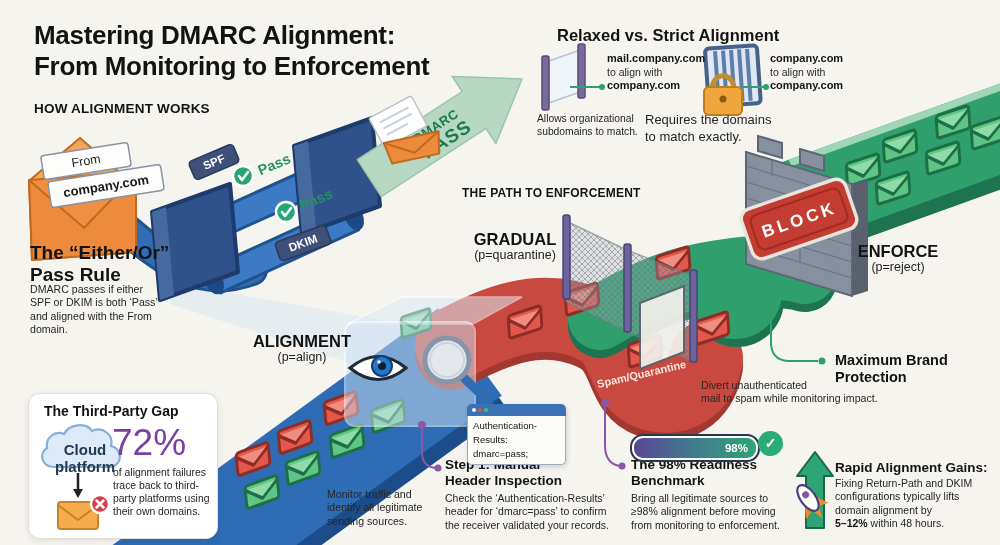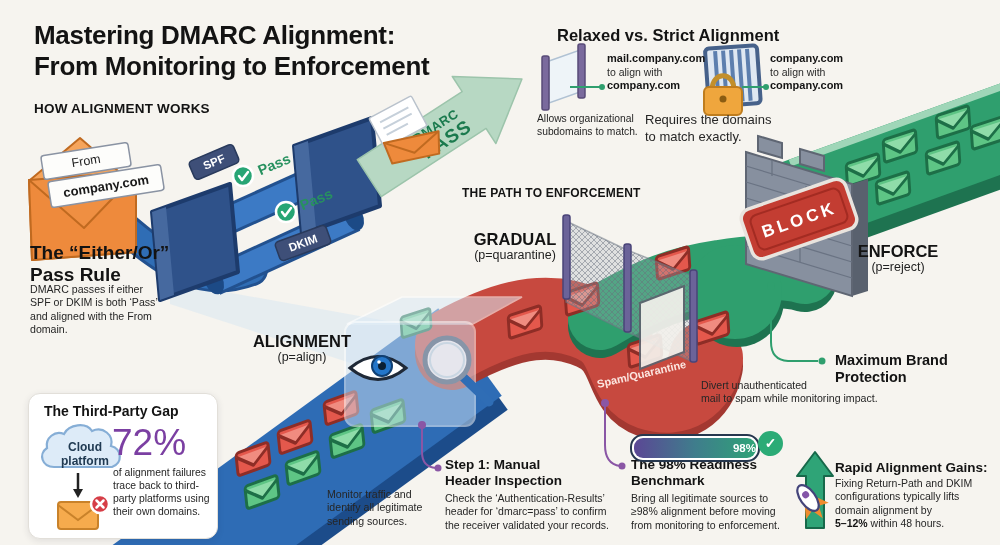--- a/index.html
+++ b/index.html
@@ -37,33 +37,33 @@
   #bench-b{left:631px;top:492px;font-size:10.5px}
   #gains-h{left:835px;top:459px;font-size:13.5px}
   #gains-b{left:835px;top:477px;font-size:10.5px}
   #gains-b b{color:#131313}
   
   #tp-card{position:absolute;left:28px;top:393px;width:188px;height:144px;background:#fff;
            border:1.5px solid #e2dfd9;border-radius:12px;box-shadow:0 2px 7px rgba(40,40,60,.10)}
   #tp-h{left:44px;top:403px;font-size:14px}
   #tp-stat{left:112px;top:424px;font-size:37px;font-weight:400;color:#7b3fa2;line-height:1}
   #tp-b{left:113px;top:467px;font-size:10.4px;line-height:1.24}
-  #cloud-label{left:52px;top:441px;width:66px;text-align:center;font-size:12px;line-height:1.15;color:#203a52;font-weight:700}
+  #cloud-label{left:52px;top:441px;width:66px;text-align:center;font-size:15px;line-height:1.15;color:#203a52;font-weight:700}
   #tp-icons{position:absolute;left:32px;top:421px;width:110px;height:114px}
   
   #auth-win{position:absolute;left:467px;top:404px;width:99px;box-shadow:1px 2px 5px rgba(30,40,60,.18);border-radius:5px}
   #auth-head{height:12px;background:#3a72b5;border-radius:5px 5px 0 0;display:flex;align-items:center;gap:2.5px;padding-left:5px}
   #auth-head i{width:3.5px;height:3.5px;border-radius:50%;display:block}
   #auth-body{border:1.5px solid #98abc0;border-top:none;background:#fcfcf8;border-radius:0 0 5px 5px;
              padding:3px 5px;font-size:9.6px;line-height:1.45;color:#141414}
   
   #pill{position:absolute;left:630px;top:434px;width:122px;height:20px;border:2.5px solid #26374e;
         border-radius:13px;background:#fff;padding:2px}
   #pill-fill{height:100%;border-radius:9px;background:linear-gradient(90deg,#5b4795,#3f7d8c,#2fa377);
-             display:flex;align-items:center;justify-content:flex-end;
+             display:flex;align-items:center;justify-content:flex-end;padding-right:8px;
              color:#fff;font-size:11.5px;font-weight:700}
   #pill-check{position:absolute;left:758px;top:431px;width:25px;height:25px;border-radius:50%;
               background:#2bab76;color:#fff;font-size:14px;font-weight:800;text-align:center;line-height:25px}
   #gains-icon{position:absolute;left:795px;top:450px;width:46px;height:84px}
 </style>
 </head>
 <body>
 
 <div id="canvas">
 
@@ -331,20 +331,31 @@
 <div class="t" id="bench-b">Bring all legitimate sources to
 ≥98% alignment before moving
 from monitoring to enforcement.</div>
 
 <div class="t h" id="gains-h">Rapid Alignment Gains:</div>
 <div class="t" id="gains-b"><span>Fixing Return-Path and DKIM
 configurations typically lifts
 domain alignment by
 </span><b>5–12%</b><span> within 48 hours.</span></div>
 
+<div id="auth-win">
+  <div id="auth-head">
+    <i style="background:#e8eef4"></i>
+    <i style="background:#d4543f"></i>
+    <i style="background:#58b56b"></i>
+  </div>
+  <div id="auth-body">
+    <div>Authentication-Results:</div>
+    <div>dmarc=pass;</div>
+  </div>
+</div>
 
 <div id="pill">
   <div id="pill-fill">
     <span>98%</span>
   </div>
 </div>
 <div id="pill-check">✓</div>
 
 <div id="gains-icon">
   <svg width="46" height="84" viewBox="0 0 46 84">

